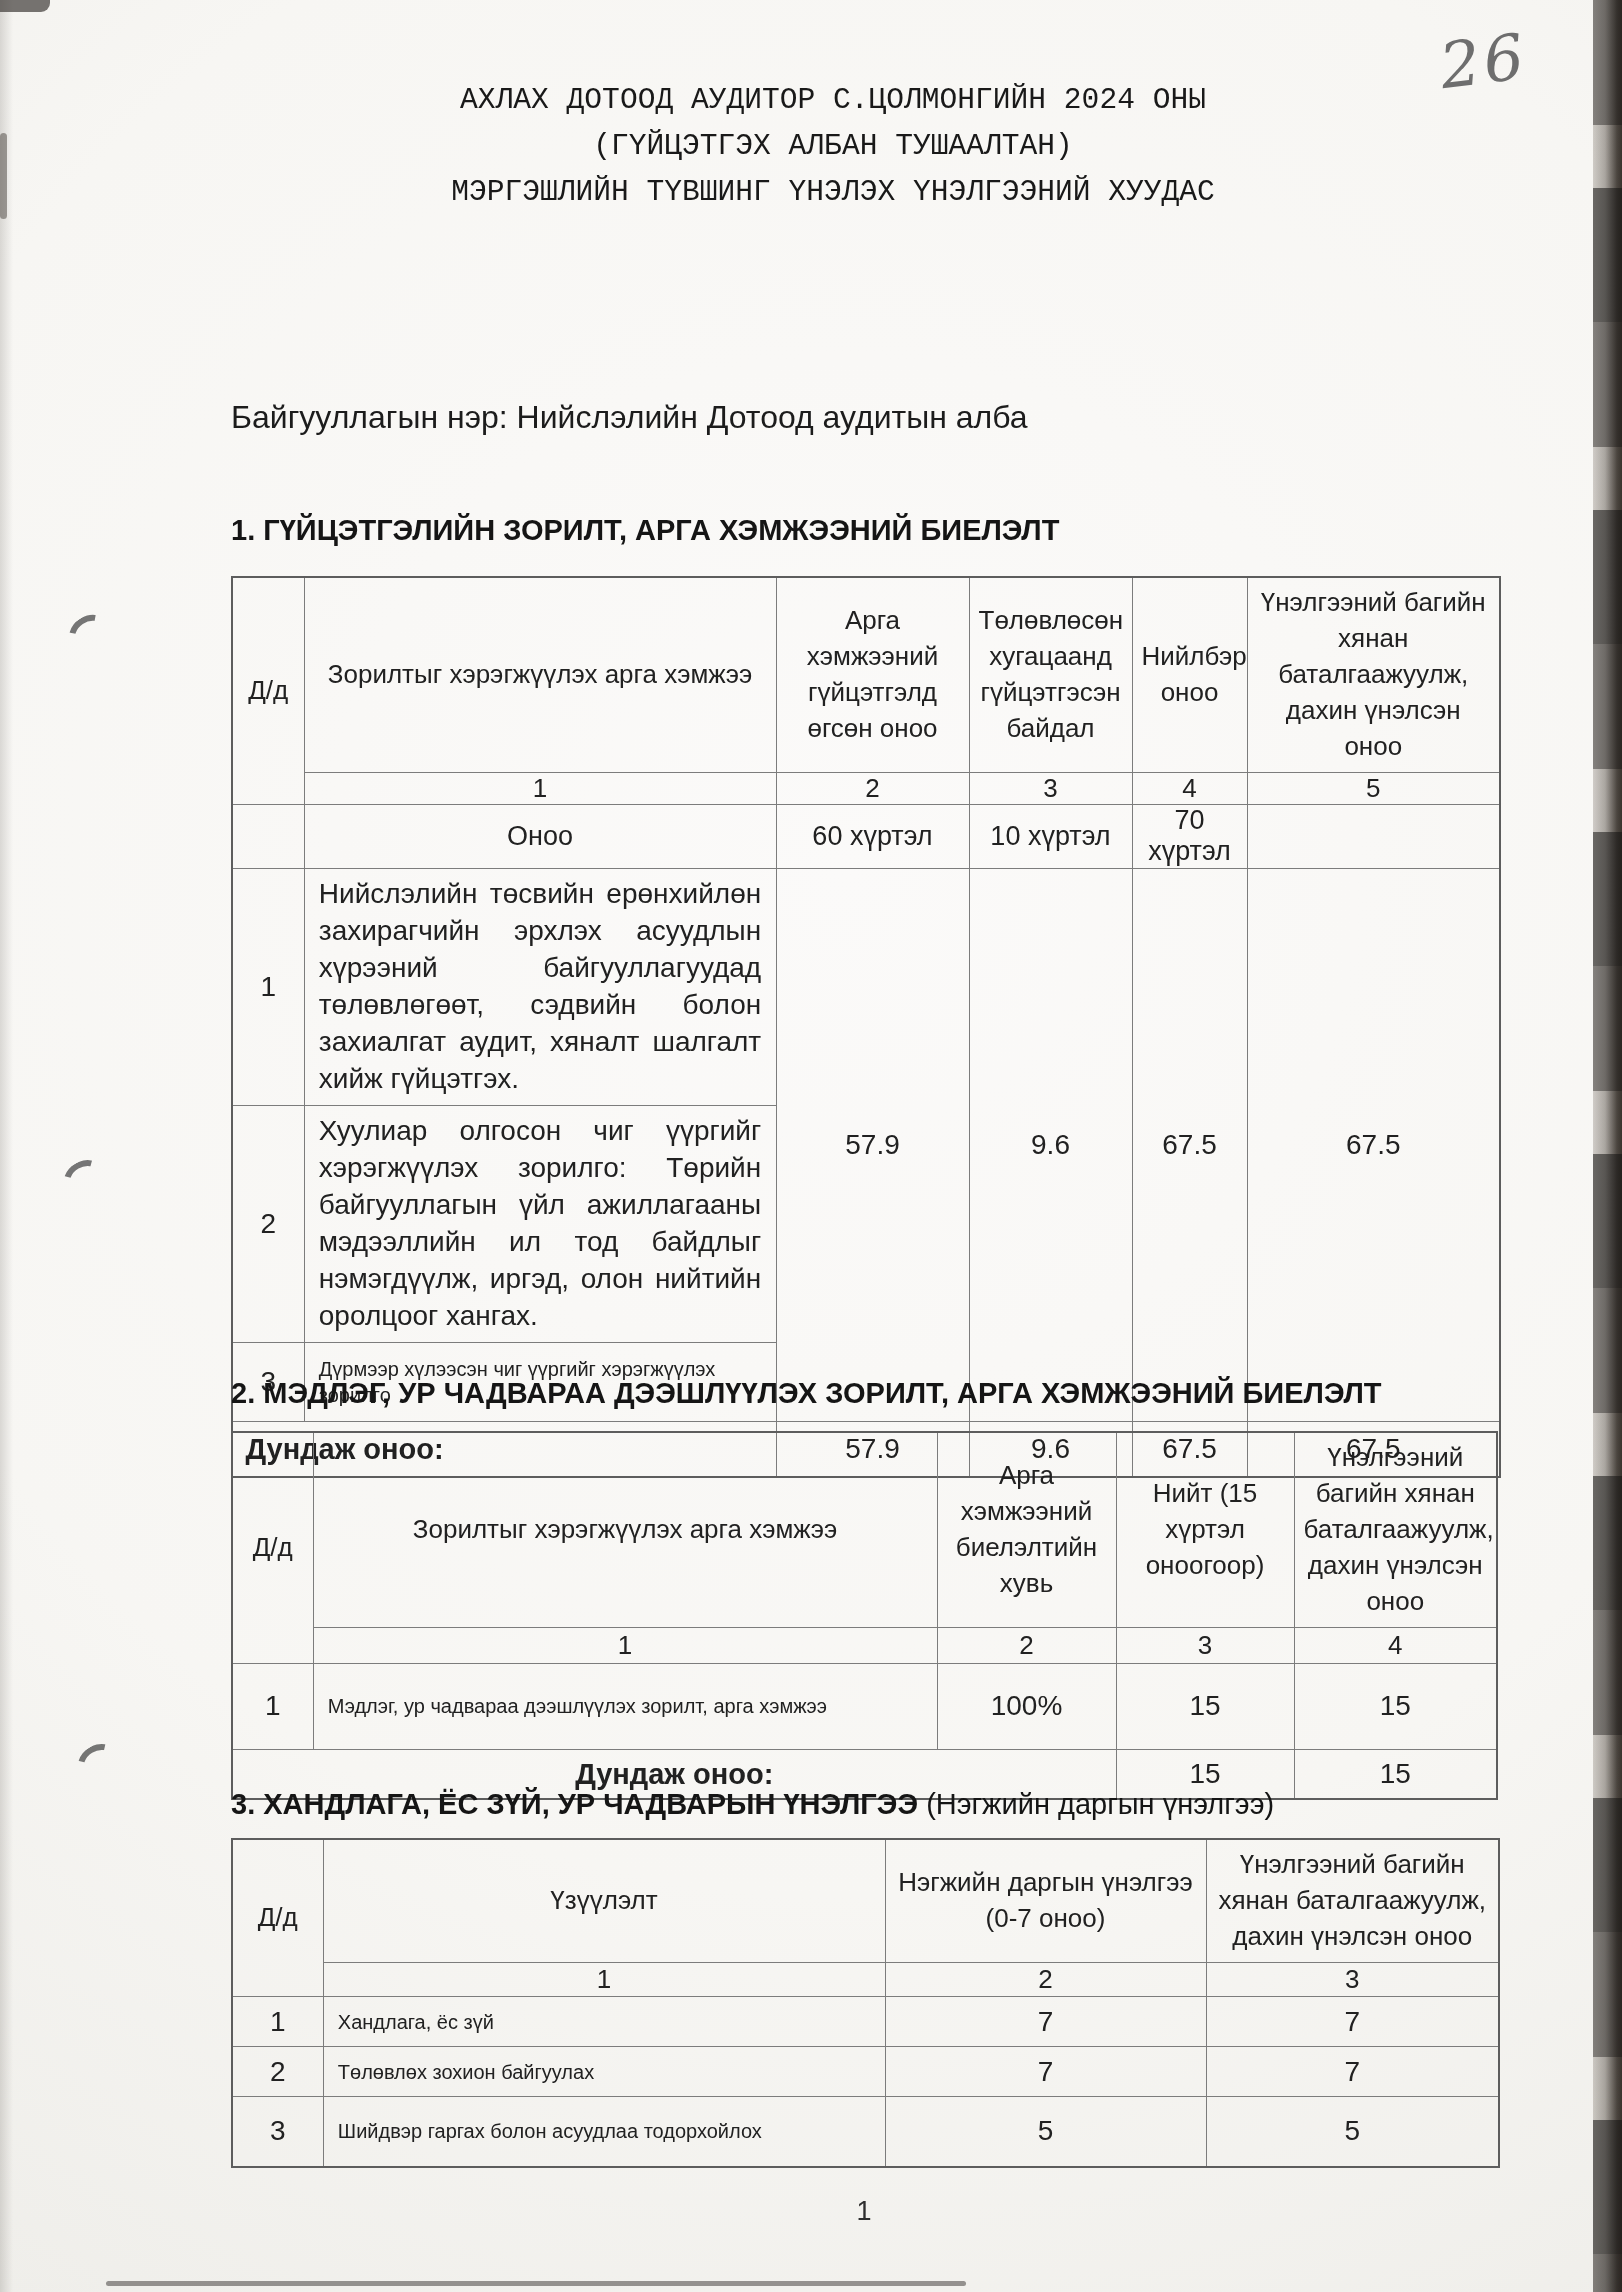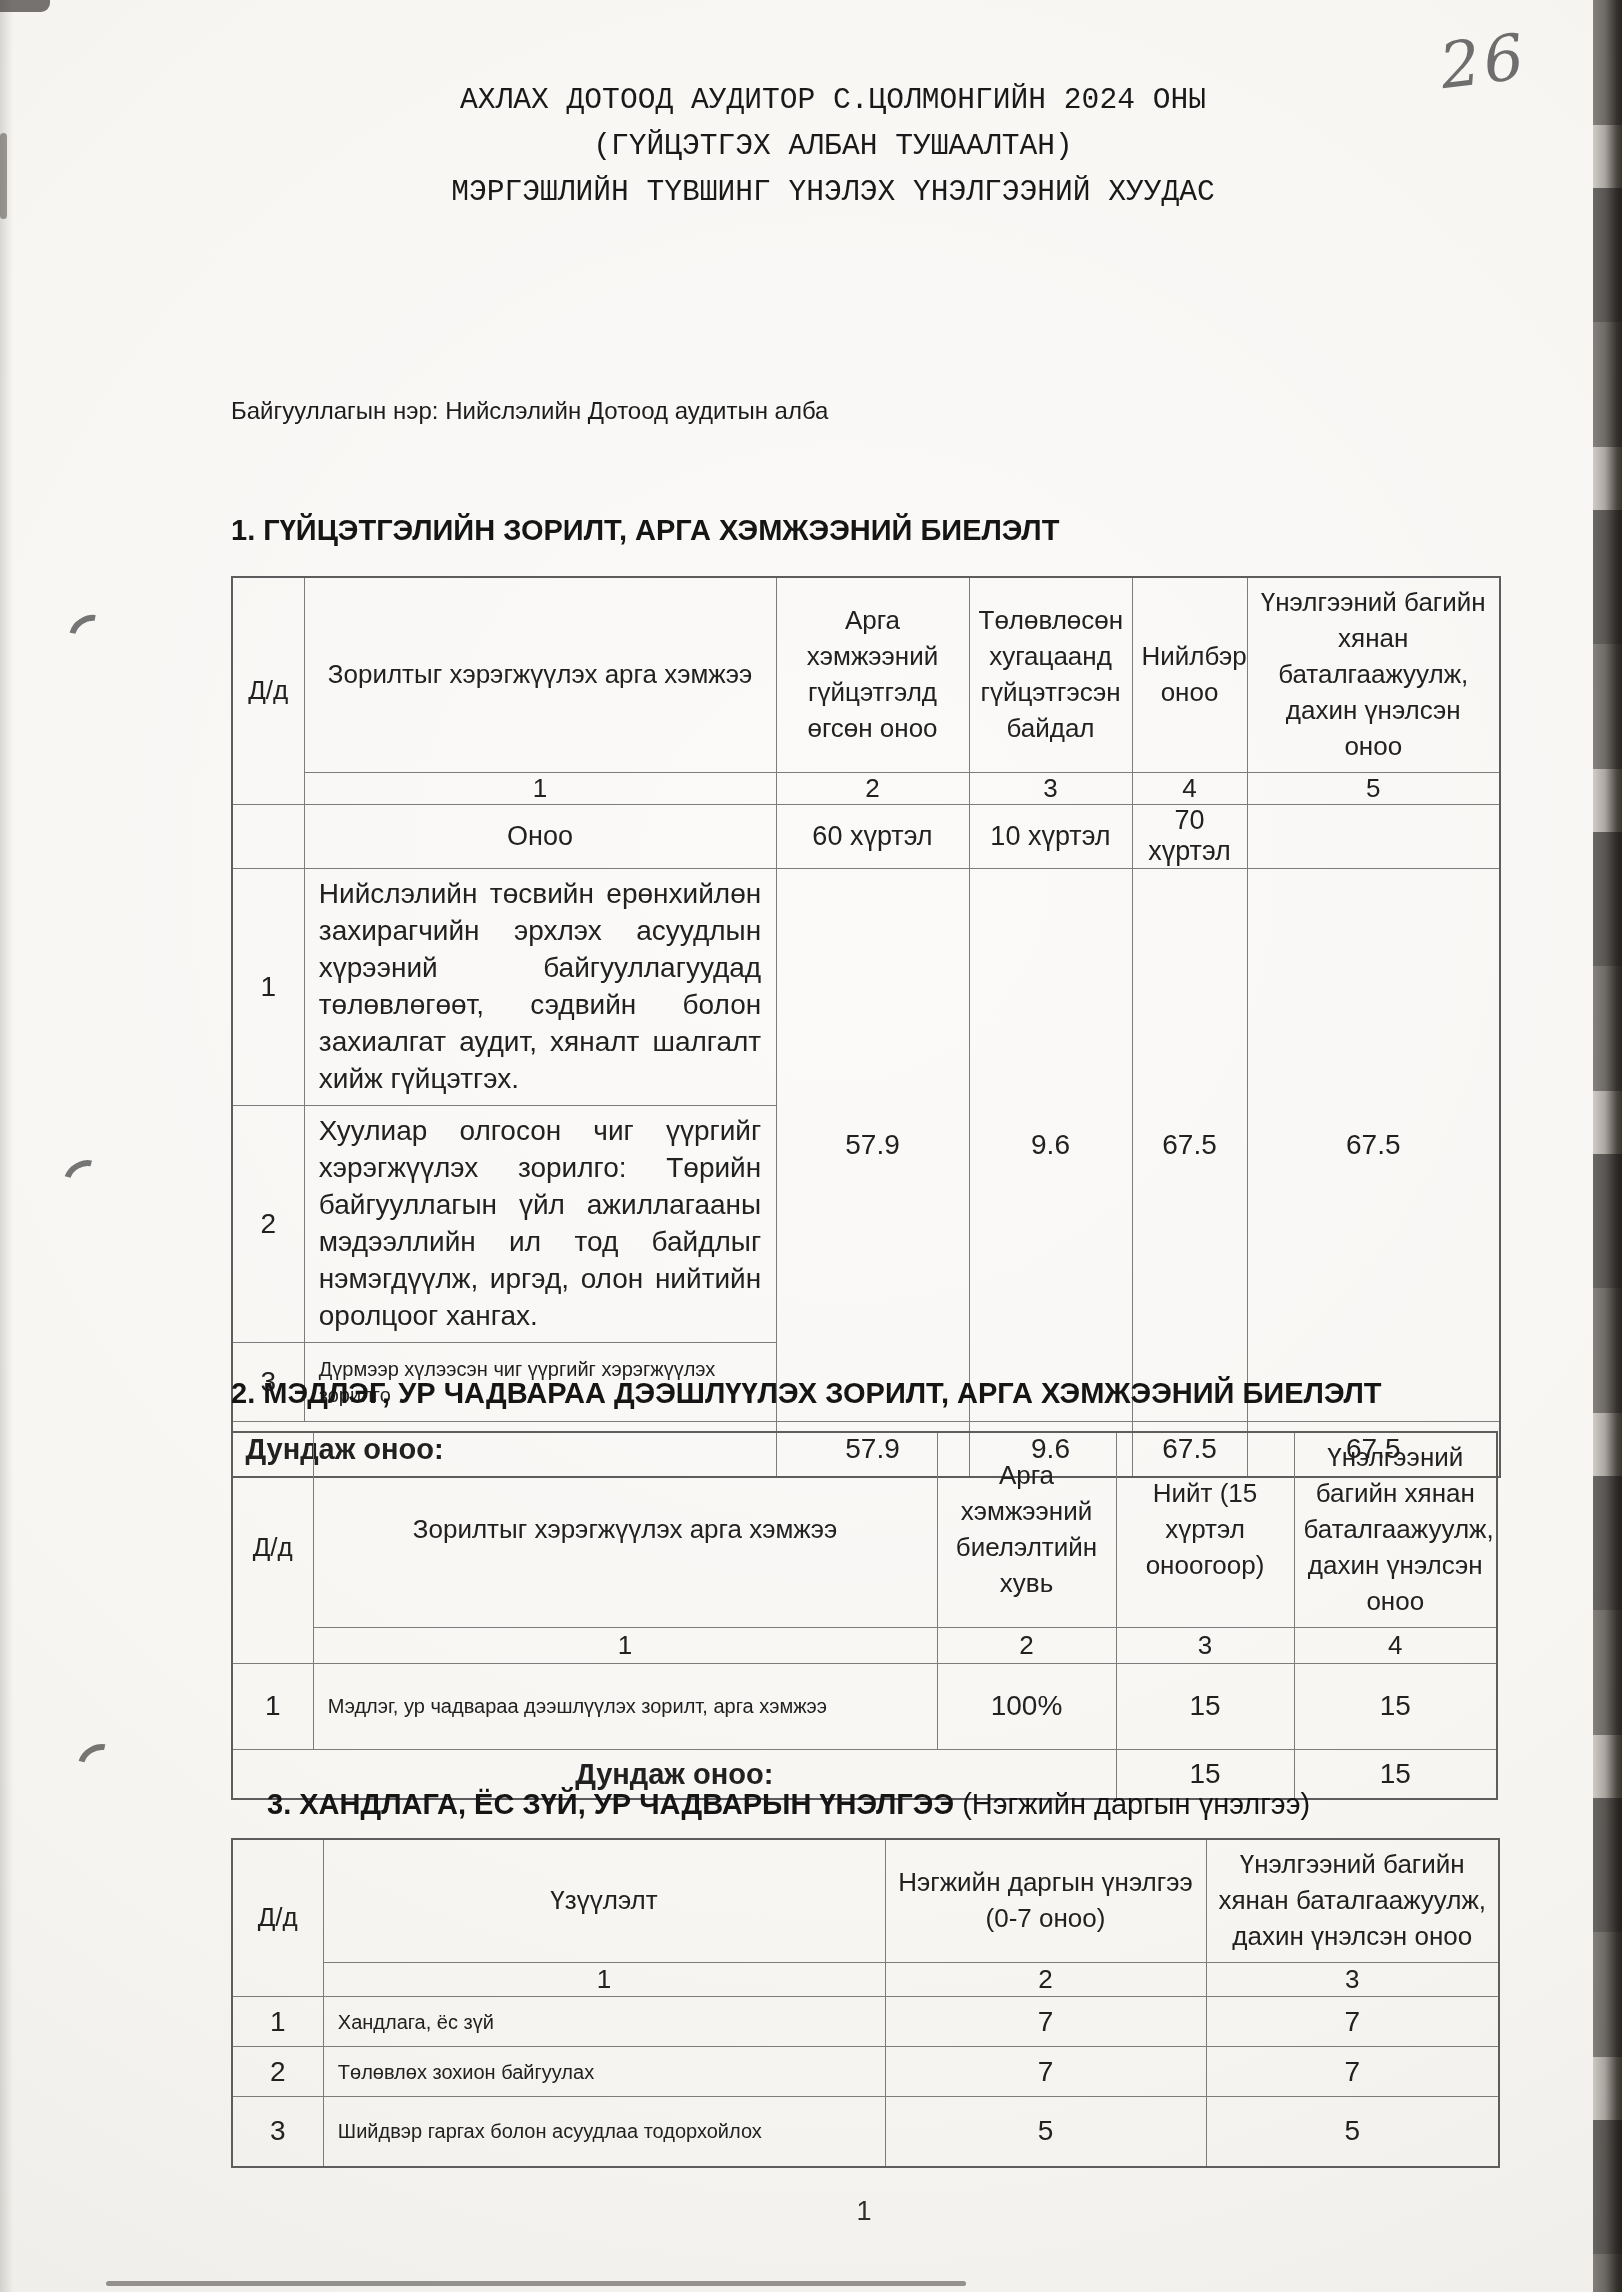--- a/index.html
+++ b/index.html
@@ -35,26 +35,26 @@
   .punch.p3 { left:77px;  top:1745px; transform:rotate(-32deg); }
   .handwritten {
     position:absolute; top:25px; left:1440px;
     font-family:"DejaVu Serif",serif; font-style:italic;
     font-size:63px; color:#6e6e6e; transform:rotate(-7deg);
     letter-spacing:3.6px;
   }
   
   .title-block { position:absolute; top:77px; left:179px; width:1308px; text-align:center;
     font-size:29.6px; line-height:1.56; color:#191919;font-family:Liberation Mono, monospace; }
-  .org-block { position:absolute; top:392px; left:231px; font-size:24px; line-height:1.62; color:#1c1c1c; }
+  .org-block { position:absolute; top:392px; left:231px; font-size:32px; line-height:1.62; color:#1c1c1c; }
   .heading { position:absolute; left:231px; font-size:29px; font-weight:700; color:#151515; }
   .heading .note { font-weight:400; }
   .h1 { top:514px; }
   .h2 { top:1377px; }
-  .h3 { top:1788px;margin-left:36px; }
+  .h3 { top:1788px; }
   .pageno { position:absolute; top:2196px; left:231px; width:1266px; text-align:center; font-size:27px; color:#2e2e2e; }
   
   table.t { position:absolute; left:231px; border-collapse:collapse; table-layout:fixed; width:1266px;
     background:transparent; }
   table.t1 { top:576px; }
   table.t2 { top:1431px; }
   table.t3 { top:1838px; }
   .t th, .t td { border:1.8px solid #7c7c7c; vertical-align:middle; color:#212121; }
   .t { border:2.7px solid #5d5d5d; }
   .t th { font-weight:400; text-align:center; font-size:26px; line-height:1.38; padding:7.2px 9px; }

